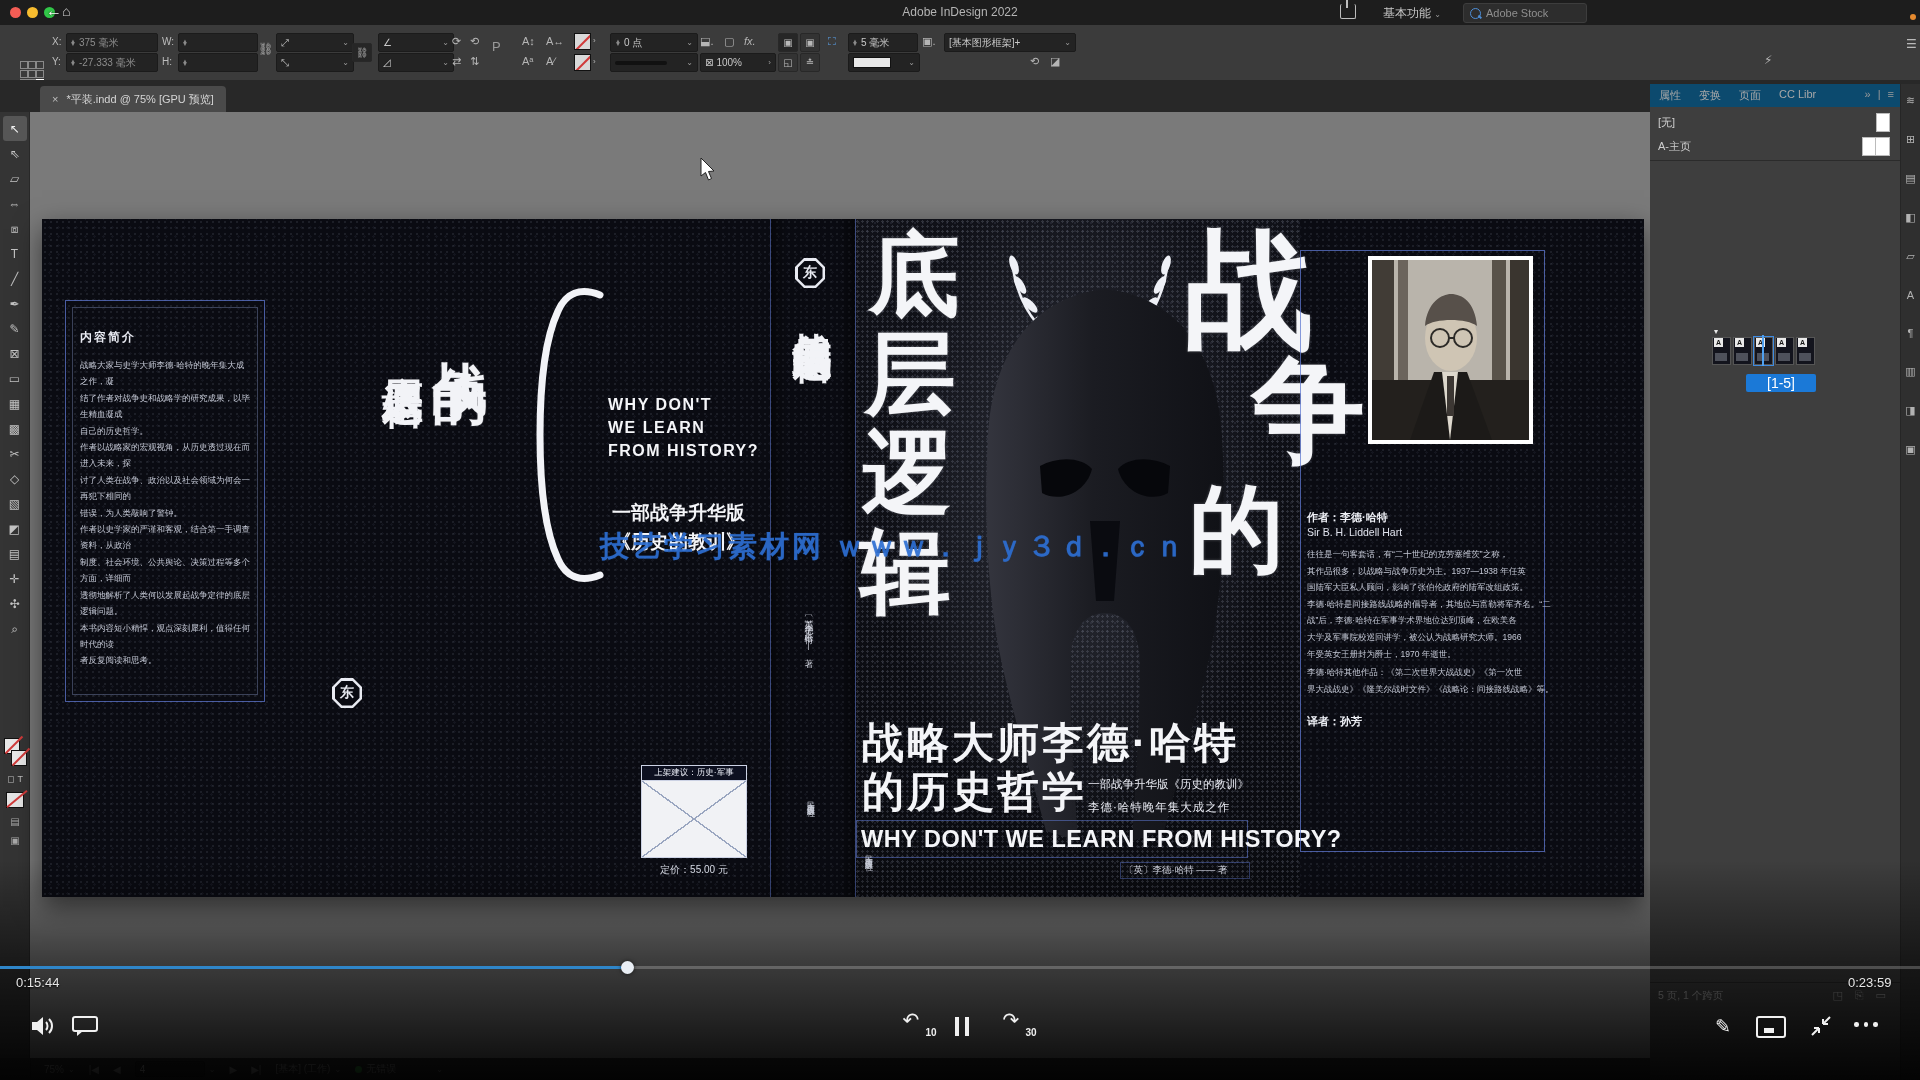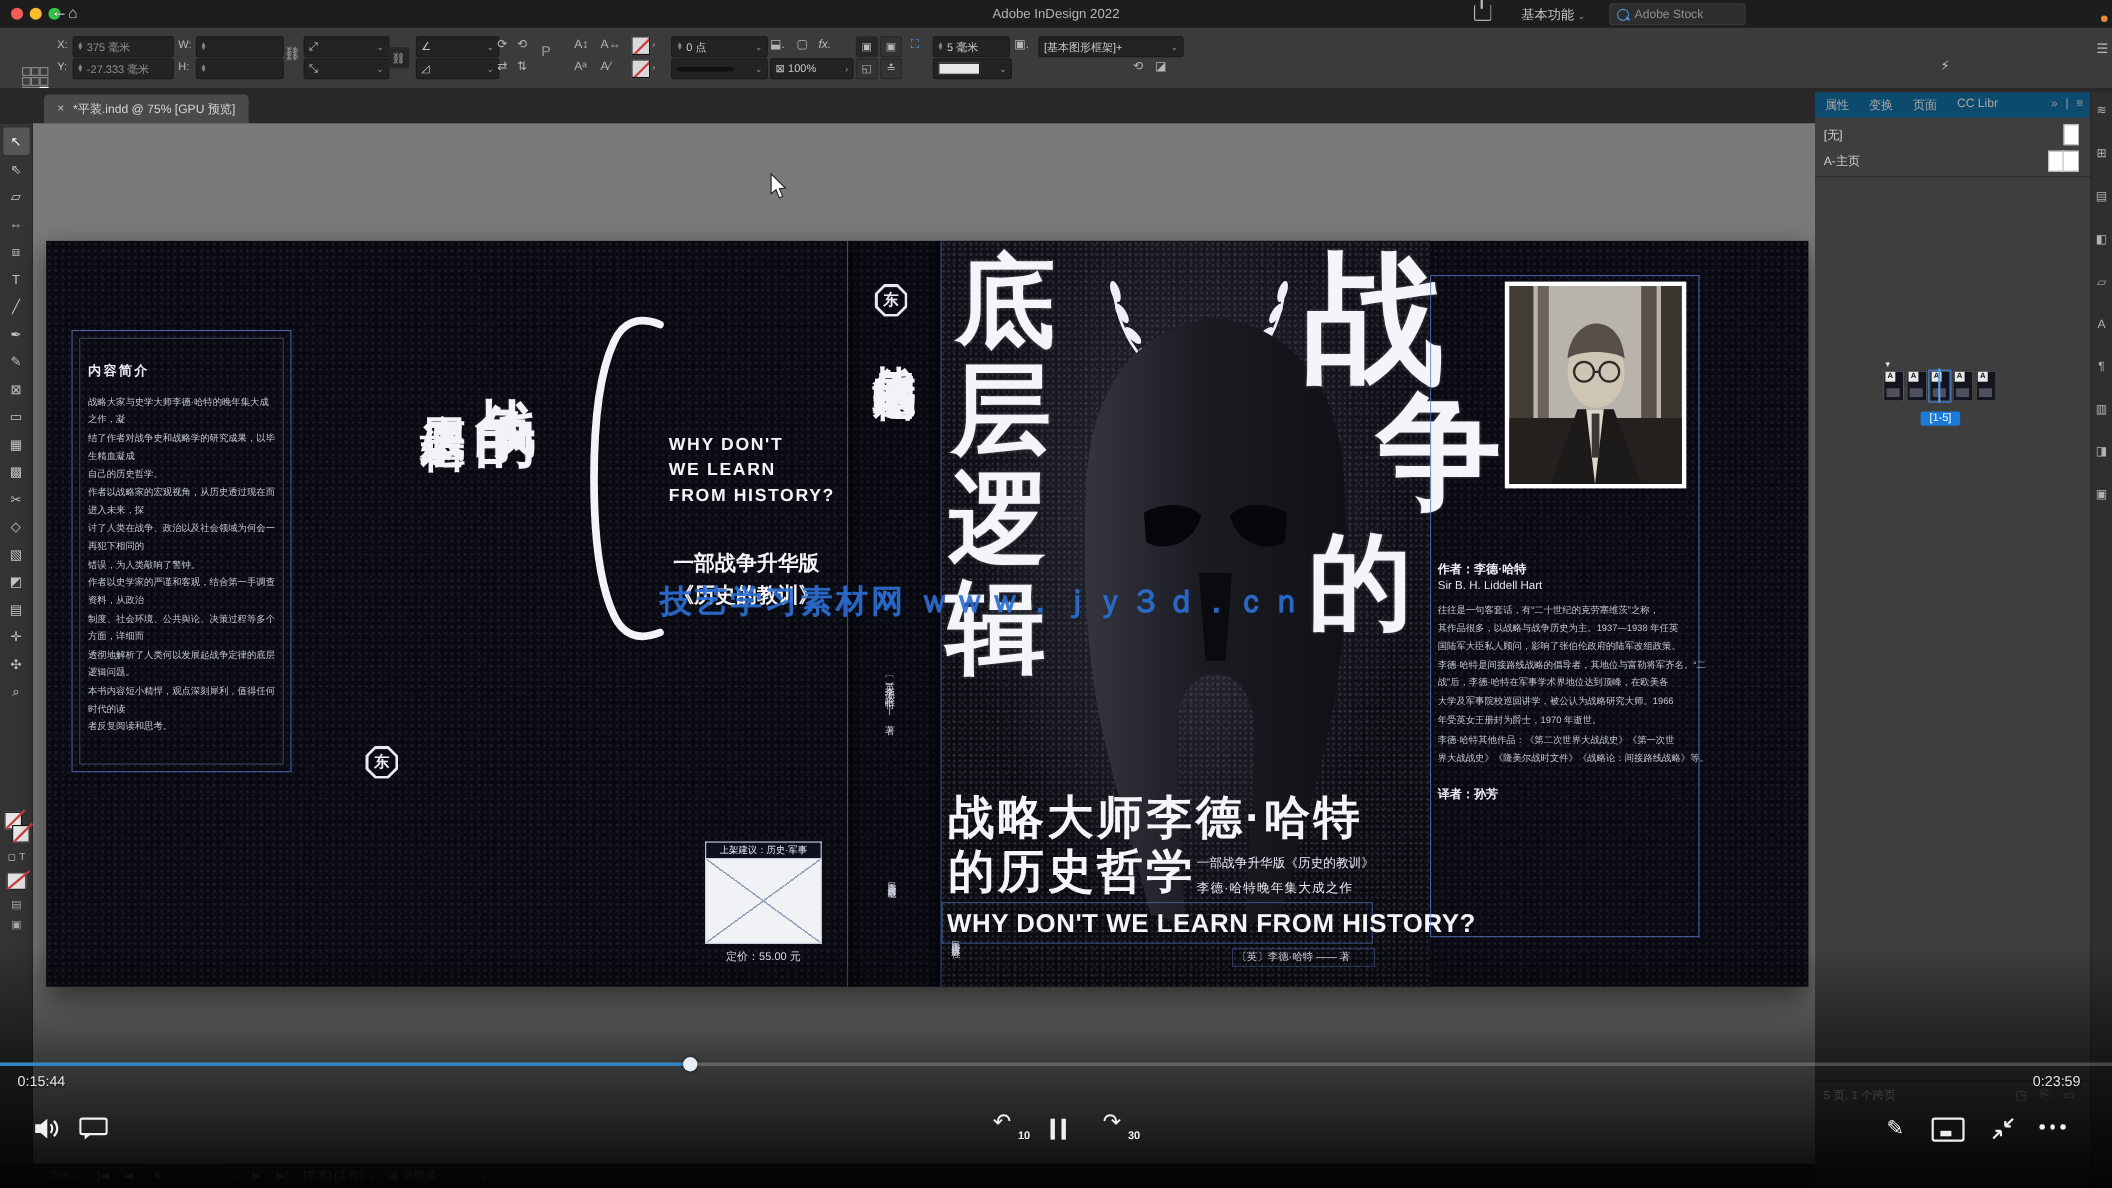--- a/index.html
+++ b/index.html
@@ -182,22 +182,22 @@
   .m-page{position:absolute;background:#fff;border:1px solid #bbb;}
   .rp-div{position:absolute;left:0;width:250px;height:1px;background:#2b2b2b;}
   .thumbs{position:absolute;left:62px;top:253px;display:flex;gap:2px;}
   .thumb{position:relative;width:17px;height:26px;background:#13141d;border:1px solid #555;}
   .thumb:before{content:"";position:absolute;left:2px;bottom:3px;width:12px;height:8px;background:rgba(190,195,210,.35);}
   .thumb .pl{position:absolute;left:1px;top:0;width:9px;height:9px;background:#e9e9e9;color:#161616;
              font-size:7px;line-height:9px;text-align:center;font-weight:bold;}
   .thumb:nth-of-type(3){outline:1px solid #3e8ae0;}
   .thumb:nth-of-type(3):after{content:"";position:absolute;left:7px;top:-3px;width:2px;height:31px;background:#4fa0f0;}
   .thumb-marker{position:absolute;left:64px;top:243px;color:#e8e8e8;font-size:8px;}
-  .range-chip{position:absolute;left:96px;top:290px;background:#1b79d7;color:#fff;font-size:10px;
-              padding:1px 8px;border-radius:2px;}
+  .range-chip{position:absolute;left:96px;top:290px;background:#1b79d7;color:#fff;font-size:14px;
+              padding:1px 21px;border-radius:2px;}
   .rp-bottom{position:absolute;left:0;top:898px;width:250px;height:26px;border-top:1px solid #2b2b2b;
              display:flex;align-items:center;font-size:10.5px;color:#a9a9a9;padding-left:8px;box-sizing:border-box;}
   .rp-bottom .ics{margin-left:auto;display:flex;gap:12px;padding-right:14px;color:#9a9a9a;font-size:11px;}
 
   .dock{position:absolute;left:1900px;top:84px;width:20px;height:996px;background:#2f2f2f;border-left:1px solid #262626;
         display:flex;flex-direction:column;align-items:center;padding-top:10px;box-sizing:border-box;gap:26px;}
   .dock .dk{color:#b2b2b2;font-size:11px;}
 
   
   .statusbar{position:absolute;left:0;top:1058px;width:1650px;height:22px;background:#2c2c2c;

